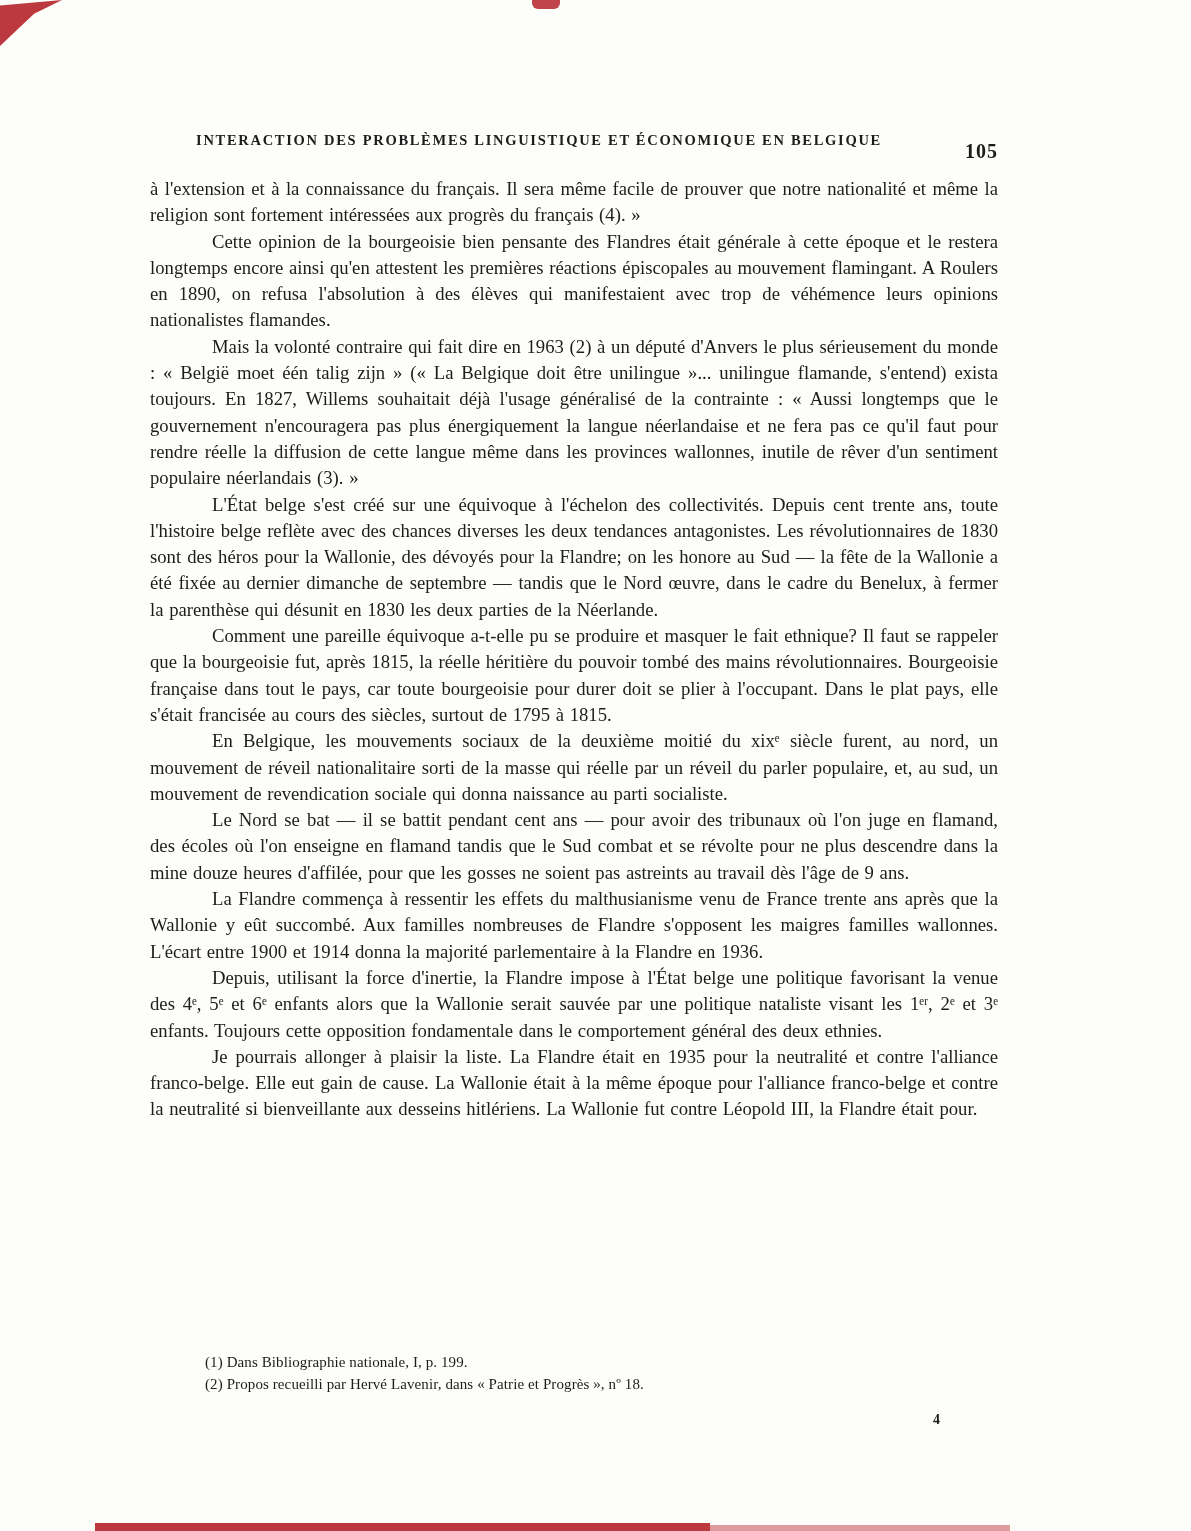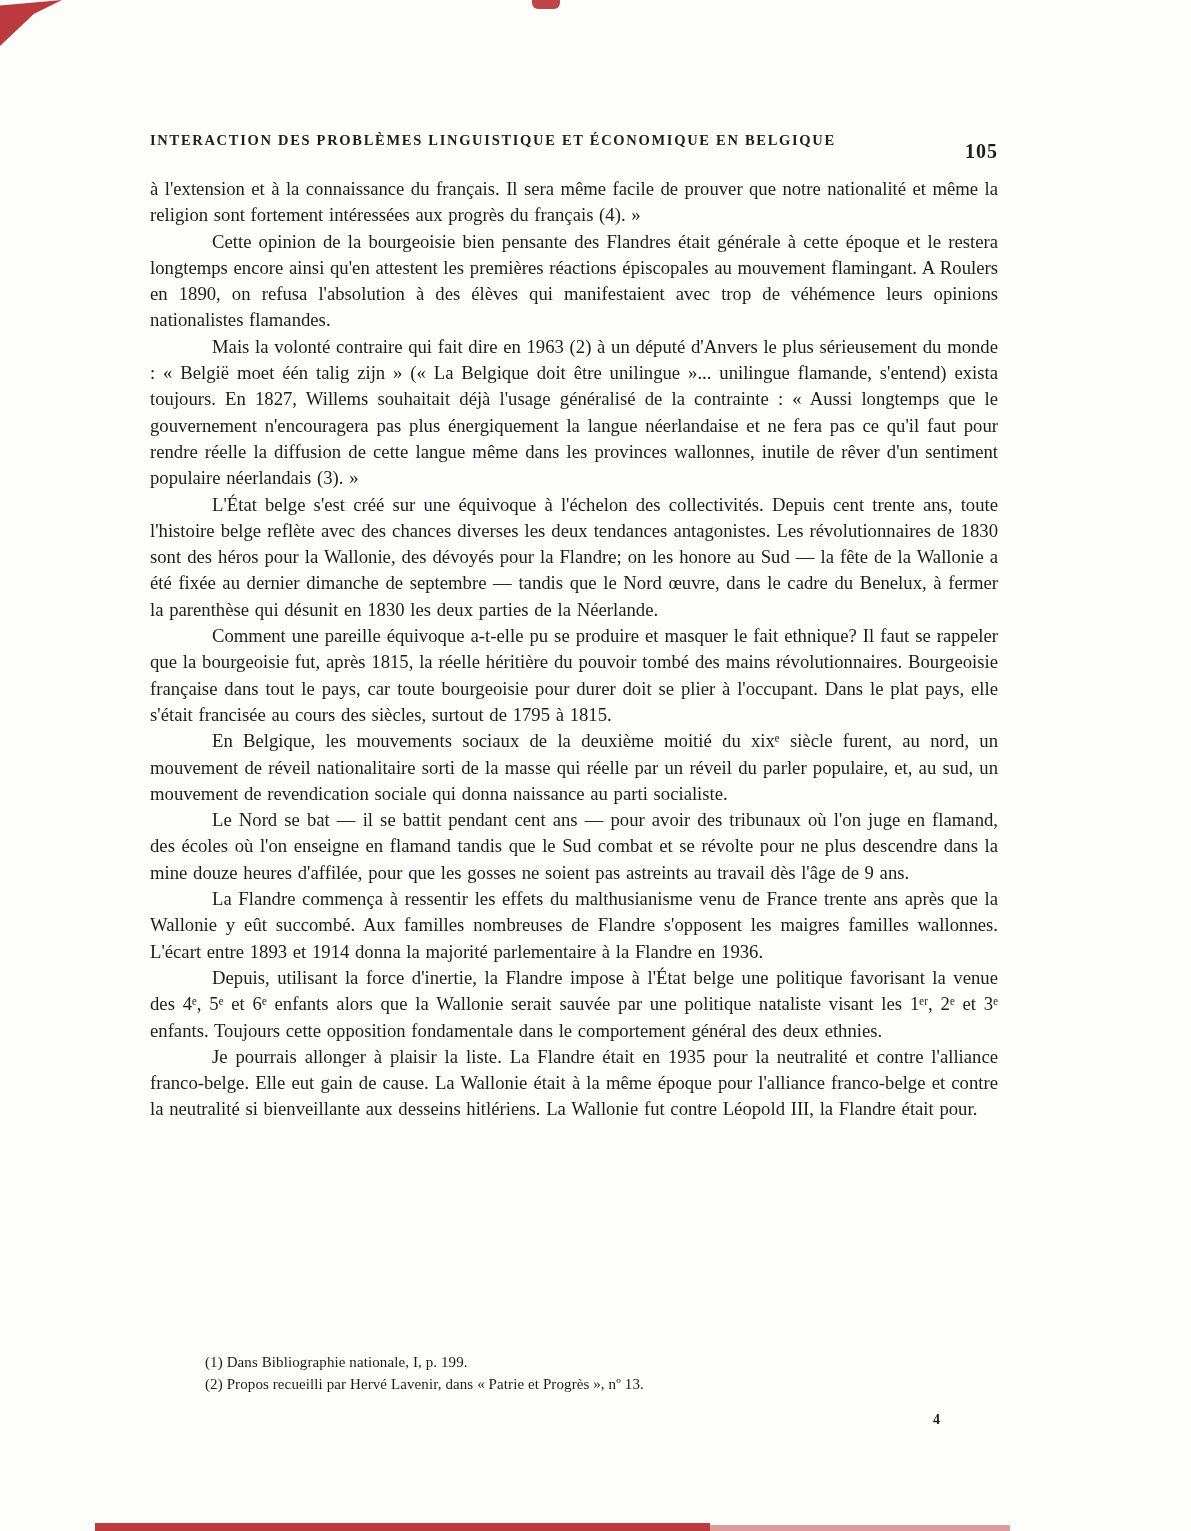--- a/index.html
+++ b/index.html
@@ -24,21 +24,21 @@
     top: 132px;
     width: 848px;
   }
   .header {
     position: relative;
     height: 30px;
     margin-bottom: 14px;
   }
   .running-title {
     display: block;
-    text-align: left;
+    text-align: center;
     font-weight: bold;
     font-size: 14.5px;
     letter-spacing: 1.7px;
     padding-right: 70px;
     white-space: nowrap;
   }
   .page-number {
     position: absolute;
     right: 0;
     top: -4px;
@@ -121,26 +121,26 @@
     </div>
 
     <div class="body-text" id="paragraphs">
         <p class="">à l'extension et à la connaissance du français. Il sera même facile de prouver que notre nationalité et même la religion sont fortement intéressées aux progrès du français (4). »</p>
         <p class="indent">Cette opinion de la bourgeoisie bien pensante des Flandres était générale à cette époque et le restera longtemps encore ainsi qu'en attestent les premières réactions épiscopales au mouvement flamingant. A Roulers en 1890, on refusa l'absolution à des élèves qui manifestaient avec trop de véhémence leurs opinions nationalistes flamandes.</p>
         <p class="indent">Mais la volonté contraire qui fait dire en 1963 (2) à un député d'Anvers le plus sérieusement du monde : « België moet één talig zijn » (« La Belgique doit être unilingue »... unilingue flamande, s'entend) exista toujours. En 1827, Willems souhaitait déjà l'usage généralisé de la contrainte : « Aussi longtemps que le gouvernement n'encouragera pas plus énergiquement la langue néerlandaise et ne fera pas ce qu'il faut pour rendre réelle la diffusion de cette langue même dans les provinces wallonnes, inutile de rêver d'un sentiment populaire néerlandais (3). »</p>
         <p class="indent">L'État belge s'est créé sur une équivoque à l'échelon des collectivités. Depuis cent trente ans, toute l'histoire belge reflète avec des chances diverses les deux tendances antagonistes. Les révolutionnaires de 1830 sont des héros pour la Wallonie, des dévoyés pour la Flandre; on les honore au Sud — la fête de la Wallonie a été fixée au dernier dimanche de septembre — tandis que le Nord œuvre, dans le cadre du Benelux, à fermer la parenthèse qui désunit en 1830 les deux parties de la Néerlande.</p>
         <p class="indent">Comment une pareille équivoque a-t-elle pu se produire et masquer le fait ethnique? Il faut se rappeler que la bourgeoisie fut, après 1815, la réelle héritière du pouvoir tombé des mains révolutionnaires. Bourgeoisie française dans tout le pays, car toute bourgeoisie pour durer doit se plier à l'occupant. Dans le plat pays, elle s'était francisée au cours des siècles, surtout de 1795 à 1815.</p>
         <p class="indent">En Belgique, les mouvements sociaux de la deuxième moitié du xixᵉ siècle furent, au nord, un mouvement de réveil nationalitaire sorti de la masse qui réelle par un réveil du parler populaire, et, au sud, un mouvement de revendication sociale qui donna naissance au parti socialiste.</p>
         <p class="indent">Le Nord se bat — il se battit pendant cent ans — pour avoir des tribunaux où l'on juge en flamand, des écoles où l'on enseigne en flamand tandis que le Sud combat et se révolte pour ne plus descendre dans la mine douze heures d'affilée, pour que les gosses ne soient pas astreints au travail dès l'âge de 9 ans.</p>
-        <p class="indent">La Flandre commença à ressentir les effets du malthusianisme venu de France trente ans après que la Wallonie y eût succombé. Aux familles nombreuses de Flandre s'opposent les maigres familles wallonnes. L'écart entre 1893 et 1914 donna la majorité parlementaire à la Flandre en 1936.</p>
+        <p class="indent">La Flandre commença à ressentir les effets du malthusianisme venu de France trente ans après que la Wallonie y eût succombé. Aux familles nombreuses de Flandre s'opposent les maigres familles wallonnes. L'écart entre 1900 et 1914 donna la majorité parlementaire à la Flandre en 1936.</p>
         <p class="indent">Depuis, utilisant la force d'inertie, la Flandre impose à l'État belge une politique favorisant la venue des 4ᵉ, 5ᵉ et 6ᵉ enfants alors que la Wallonie serait sauvée par une politique nataliste visant les 1ᵉʳ, 2ᵉ et 3ᵉ enfants. Toujours cette opposition fondamentale dans le comportement général des deux ethnies.</p>
         <p class="indent">Je pourrais allonger à plaisir la liste. La Flandre était en 1935 pour la neutralité et contre l'alliance franco-belge. Elle eut gain de cause. La Wallonie était à la même époque pour l'alliance franco-belge et contre la neutralité si bienveillante aux desseins hitlériens. La Wallonie fut contre Léopold III, la Flandre était pour.</p>
       </div>
   </div>
 
   <div class="footnotes" id="footnotes">
       <div class="footnote">(1) Dans Bibliographie nationale, I, p. 199.</div>
-      <div class="footnote">(2) Propos recueilli par Hervé Lavenir, dans « Patrie et Progrès », nº 13.</div>
+      <div class="footnote">(2) Propos recueilli par Hervé Lavenir, dans « Patrie et Progrès », nº 18.</div>
     </div>
 
   <div class="printer-mark">4</div>
 
 </div>
 
 </body></html>

